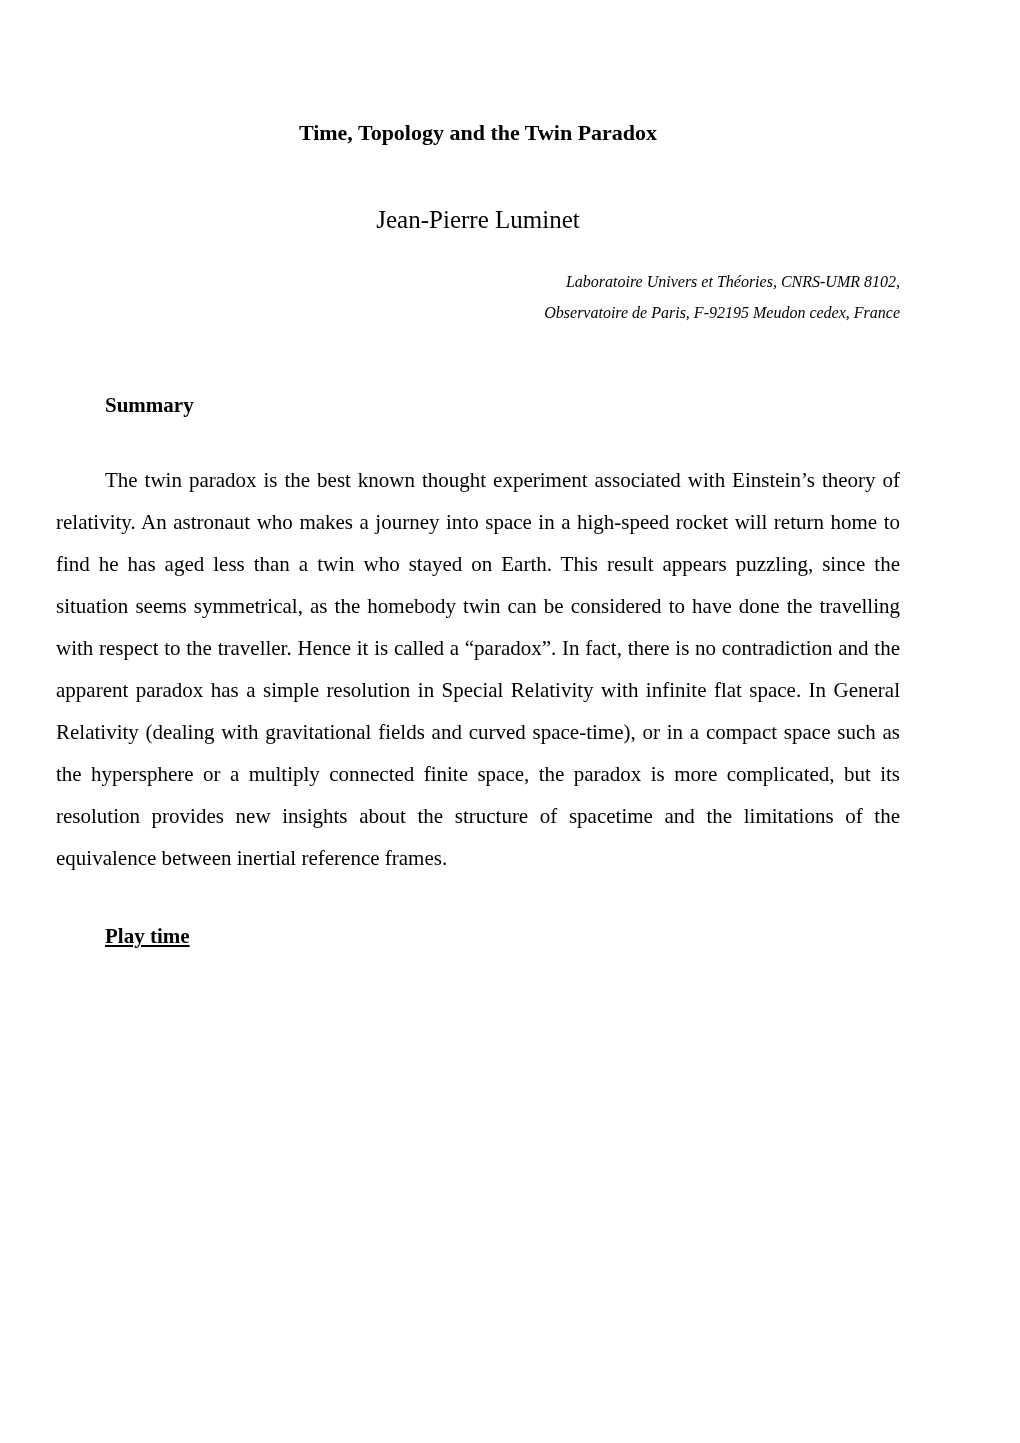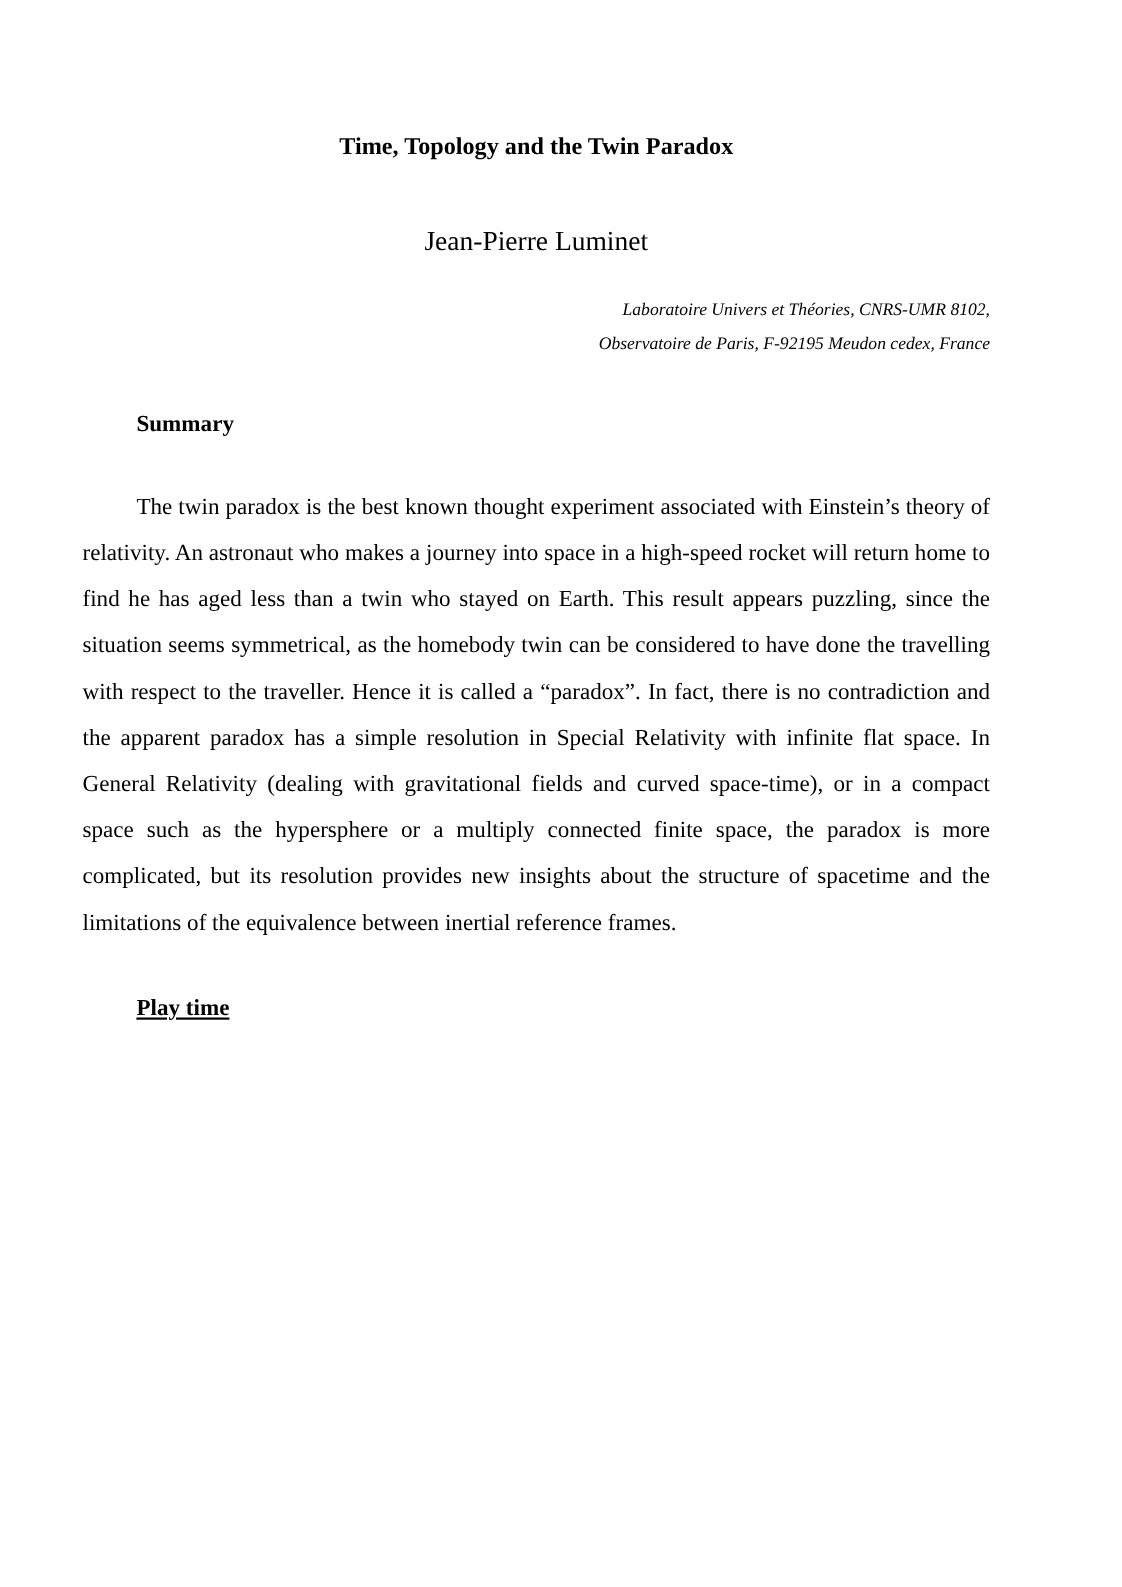--- a/index.html
+++ b/index.html
@@ -7,21 +7,21 @@
     padding: 0;
     background: #ffffff;
     color: #000000;
     font-family: "Liberation Serif", "DejaVu Serif", serif;
   }
   .page {
     position: relative;
     width: 1020px;
     height: 1443px;
     box-sizing: border-box;
-    padding: 118px 120px 0 75px;
+    padding: 118px 120px 0 56px;
     background: #ffffff;
     overflow: hidden;
   }
   .paper-title {
     margin: 0;
     text-align: center;
     font-size: 22px;
     font-weight: bold;
     line-height: 29px;
   }
@@ -38,21 +38,21 @@
     font-size: 16px;
     line-height: 31px;
   }
   .section-heading {
     margin: 0;
     padding-left: 49px;
     font-size: 21px;
     font-weight: bold;
     line-height: 27px;
   }
-  .section-heading.summary { margin-top: 44px; }
+  .section-heading.summary { margin-top: 64px; }
   .section-heading.playtime { margin-top: 44px; text-decoration: underline; }
   p.body-paragraph {
     margin: 40px 0 0 0;
     font-size: 21px;
     line-height: 42px;
     text-align: justify;
     text-indent: 49px;
   }
 </style>
 </head>

